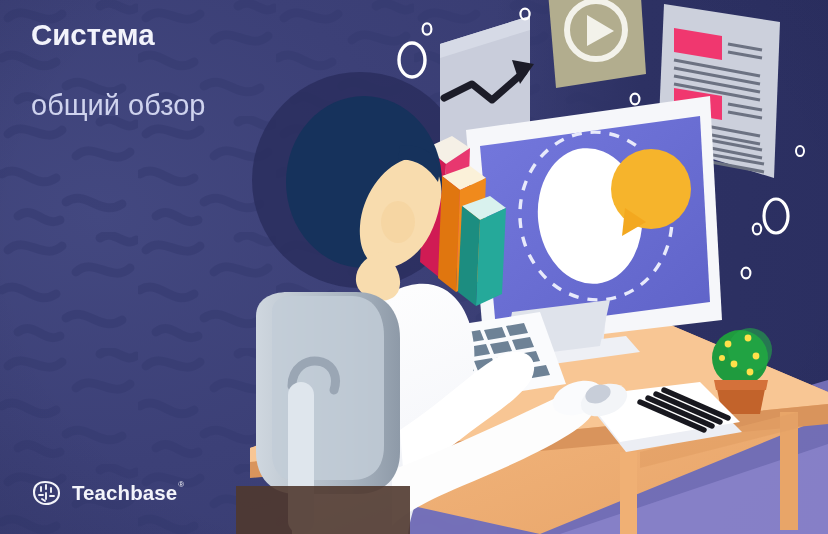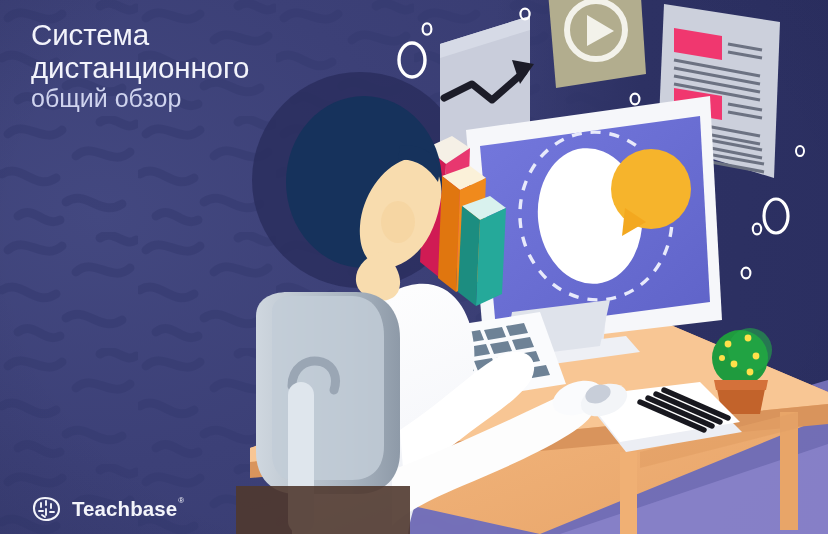--- a/index.html
+++ b/index.html
@@ -35,34 +35,35 @@
   }
 
   
   .headline {
     position:absolute; left:31px; top:18px; width:360px;
     z-index:40;
   }
   .headline h1 {
     font-size:29.5px;
     line-height:33px;
-    font-weight:400;
+    font-weight:700;
     color:#f2f3fb;
     letter-spacing:-.1px;
   }
   .headline .sub {
-    font-size:25px;
+    margin-top:7px;
+    font-size:29px;
     line-height:29px;
     font-weight:400;
     color:#cfd3ee;
   }
 
   
   .logo {
-    position:absolute; left:32px; bottom:12px;
+    position:absolute; left:32px; bottom:28px;
     display:flex; align-items:center; gap:10px;
     z-index:40;
   }
   .logo .wordmark {
     font-size:20.5px; font-weight:700; color:#f3f4fa; letter-spacing:.1px;
     position:relative;
   }
   .logo .wordmark .tm {
     position:absolute; top:-1px; right:-7px; font-size:8px; font-weight:400;
   }
@@ -308,21 +309,21 @@
       <ellipse cx="800" cy="151" rx="4" ry="5" stroke-width="2"></ellipse>
     </g>
 
   </svg>
 
   <div class="bg-vignette"></div>
 
   <div class="headline">
     <h1>
       <span>Система</span><br>
-      <span>дистанционного</span><br>
+      <br>
     </h1>
     <div class="sub">общий обзор</div>
   </div>
 
   <div class="logo">
     <svg width="30" height="26" viewBox="0 0 30 26">
       <path d="M13 2 C 6 2, 2 6, 2 12 C 2 19, 7 24, 14 24 C 21 24, 27 20, 27 13
                C 27 6, 21 2, 13 2 Z" fill="none" stroke="#f3f4fa" stroke-width="2.1"></path>
       <g stroke="#f3f4fa" stroke-width="1.9" stroke-linecap="round" fill="none">
         <path d="M9 7 L 9 11"></path>

